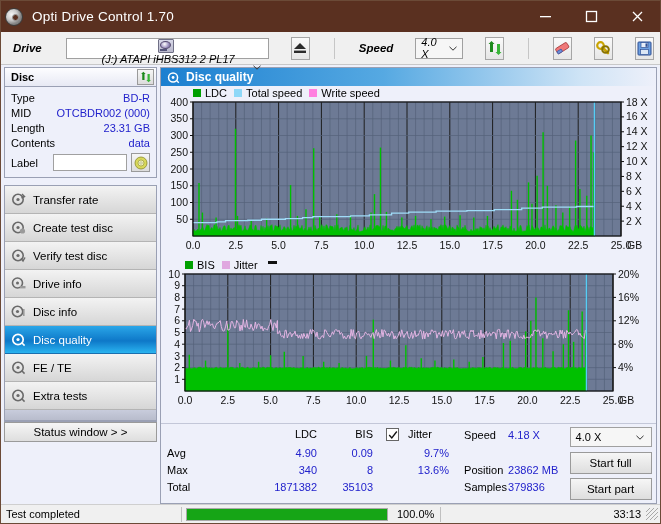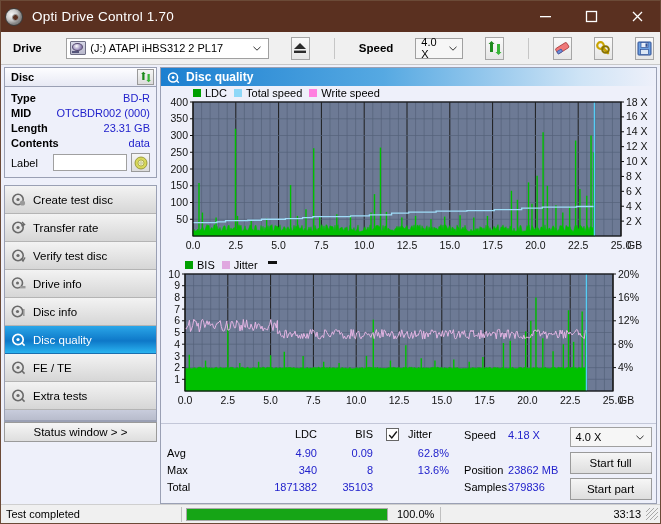--- a/index.html
+++ b/index.html
@@ -45,33 +45,34 @@
     height:23px; background:#f0f0f0; display:flex; align-items:center;
     padding-left:9px; gap:20px; flex:0 0 auto;
     border-bottom:1px solid #e3e3e3;
   }
   .menu-item { font-size:12px; color:#111; padding:2px 2px; }
   
   .toolbar {
     height:33px; background:#f0f0f0; display:flex; align-items:center;
     padding:0 6px; gap:22px; flex:0 0 auto;
     border-bottom:1px solid #c8c8c8;
+    font-style:italic;
   }
   .lbl-bold { font-weight:bold; font-size:11.5px; }
   .combo {
     height:21px; background:#fff; border:1px solid #a0a0a0;
     display:flex; align-items:center; padding:0 2px 0 3px;
     font-size:11px; position:relative;
   }
   .combo .arrow-box{
     margin-left:auto; width:17px; height:19px; display:flex;
     align-items:center; justify-content:center;
   }
   .chev { width:8px; height:5px; }
-  .drive-combo { width:269px; }
+  .drive-combo { width:269px;flex-direction:column; }
   .speed-combo { width:62px; background:#f6f6f6; }
   .drv-icon{
     width:16px;height:14px;flex:0 0 auto;margin-right:4px;position:relative;
     background:linear-gradient(#d8d8e8,#b9b9cc);
     border:1px solid #6f6f85;border-radius:1px;
   }
   .drv-icon::before{
     content:"";position:absolute;left:1px;top:1px;width:9px;height:6px;border-radius:50%;
     background:radial-gradient(circle at 40% 35%,#fff,#9b8fbe 60%,#6a5e8e);
     border:1px solid #55496f;
@@ -99,21 +100,21 @@
   }
   .panel-head .ttl{font-weight:bold;font-size:11px;}
   .mini-btn{
     margin-left:auto;width:17px;height:16px;border:1px solid #9a9a9a;
     background:linear-gradient(#f6f6f6,#dcdcdc);display:flex;align-items:center;justify-content:center;
   }
   .disc-box{
     border:1px solid #9aa0b4;background:#eef0fa;padding:3px 6px 5px 6px;
   }
   .disc-row{display:flex;align-items:center;height:15px;font-size:11px;}
-  .disc-row .k{color:#000;font-weight:bold;}
+  .disc-row .k{color:#000;}
   .disc-row .v{margin-left:auto;color:#2222cc;}
   .label-row{display:flex;align-items:center;margin-top:3px;gap:4px;}
   .label-row .k{font-size:11px;width:38px;}
   .label-input{
     flex:1 1 auto;height:17px;background:#fff;border:1px solid #a0a0a0;
   }
   .cd-btn{
     width:19px;height:19px;border:1px solid #9a9a9a;background:linear-gradient(#f6f6f6,#dcdcdc);
     display:flex;align-items:center;justify-content:center;flex:0 0 auto;
   }
@@ -314,34 +315,34 @@
           </span>
         </div>
       </div>
 
       <div class="navlist">
         <div class="nav-item">
           <span class="nav-icon">
             <svg width="15" height="15" viewBox="0 0 15 15">
                 <circle cx="7" cy="7.5" r="5.2" fill="none" stroke="#6a6a6a" stroke-width="1.6"></circle>
                 <circle cx="7" cy="7.5" r="1.6" fill="#6a6a6a"></circle>
-                <circle cx="11.5" cy="11" r="2.6" fill="#9a9a9a"></circle>
+                <path d="M11 2 L13.5 4.5 L10.5 6" stroke="#6a6a6a" stroke-width="1.4" fill="none"></path>
               </svg>
           </span>
-          <span>Create test disc</span>
+          <span>Transfer rate</span>
         </div>
         <div class="nav-item">
           <span class="nav-icon">
             <svg width="15" height="15" viewBox="0 0 15 15">
                 <circle cx="7" cy="7.5" r="5.2" fill="none" stroke="#6a6a6a" stroke-width="1.6"></circle>
                 <circle cx="7" cy="7.5" r="1.6" fill="#6a6a6a"></circle>
-                <path d="M11 2 L13.5 4.5 L10.5 6" stroke="#6a6a6a" stroke-width="1.4" fill="none"></path>
+                <circle cx="11.5" cy="11" r="2.6" fill="#9a9a9a"></circle>
               </svg>
           </span>
-          <span>Transfer rate</span>
+          <span>Create test disc</span>
         </div>
         <div class="nav-item">
           <span class="nav-icon">
             <svg width="15" height="15" viewBox="0 0 15 15">
                 <circle cx="7" cy="7.5" r="5.2" fill="none" stroke="#6a6a6a" stroke-width="1.6"></circle>
                 <circle cx="7" cy="7.5" r="1.6" fill="#6a6a6a"></circle>
                 <path d="M10 10.5 L12 13 L14 9.5" stroke="#6a6a6a" stroke-width="1.5" fill="none"></path>
               </svg>
           </span>
           <span>Verify test disc</span>
@@ -744,21 +745,21 @@
                 <svg width="10" height="10" viewBox="0 0 10 10">
                   <path d="M1.2 5 L3.8 8 L8.8 1.5" stroke="#111" stroke-width="1.3" fill="none"></path>
                 </svg>
               </span>
           </div>
           <div style="position:absolute;left:243px;top:1px">Jitter</div>
 
           <div style="position:absolute;left:2px;top:20px">Avg</div>
           <div class="blue" style="position:absolute;left:92px;top:20px;width:60px;text-align:right">4.90</div>
           <div class="blue" style="position:absolute;left:152px;top:20px;width:56px;text-align:right">0.09</div>
-          <div class="blue" style="position:absolute;left:228px;top:20px;width:56px;text-align:right">62.8%</div>
+          <div class="blue" style="position:absolute;left:228px;top:20px;width:56px;text-align:right">9.7%</div>
 
           <div style="position:absolute;left:2px;top:37px">Max</div>
           <div class="blue" style="position:absolute;left:92px;top:37px;width:60px;text-align:right">340</div>
           <div class="blue" style="position:absolute;left:152px;top:37px;width:56px;text-align:right">8</div>
           <div class="blue" style="position:absolute;left:228px;top:37px;width:56px;text-align:right">13.6%</div>
 
           <div style="position:absolute;left:2px;top:54px">Total</div>
           <div class="blue" style="position:absolute;left:75px;top:54px;width:77px;text-align:right">1871382</div>
           <div class="blue" style="position:absolute;left:152px;top:54px;width:56px;text-align:right">35103</div>
         </div>

